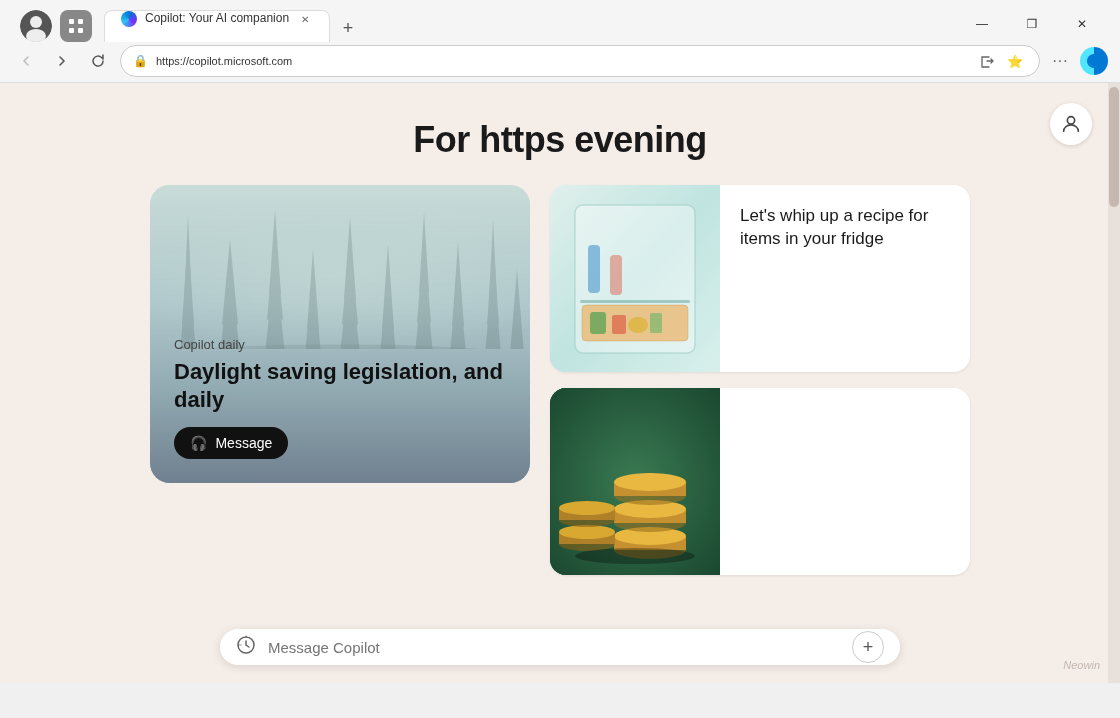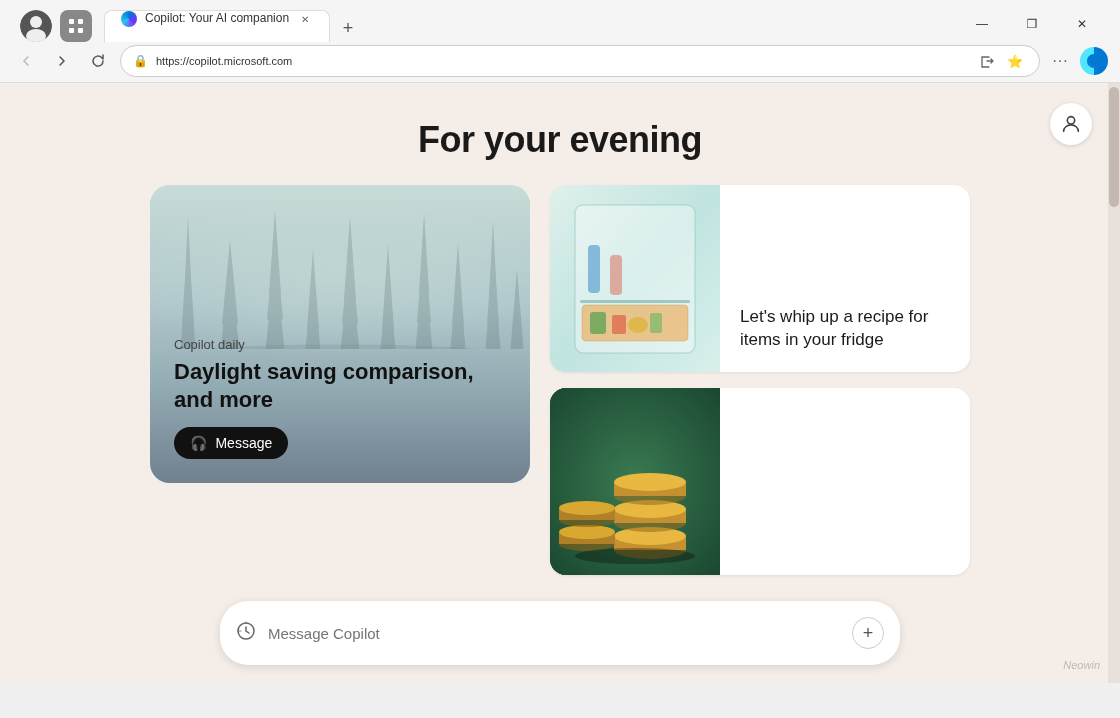--- a/index.html
+++ b/index.html
@@ -328,21 +328,21 @@
       display: flex;
       flex-direction: column;
       gap: 16px;
       flex: 1;
     }
 
     .suggestion-card {
       background: #fff;
       border-radius: 16px;
       display: flex;
-      align-items: flex-end;
+      align-items: flex-start;
       gap: 0;
       overflow: hidden;
       cursor: pointer;
       height: 187px;
       box-shadow: 0 1px 3px rgba(0,0,0,0.08);
     }
 
     .suggestion-img {
       width: 170px;
       height: 100%;
@@ -376,21 +376,21 @@
 
     
     .bottom-bar {
       position: absolute;
       bottom: 18px;
       left: 50%;
       transform: translateX(-50%);
       width: 680px;
       background: #fff;
       border-radius: 28px;
-      height: 64px;
+      height: 36px;
       display: flex;
       align-items: center;
       padding: 0 16px;
       gap: 12px;
       box-shadow: 0 2px 10px rgba(0,0,0,0.12);
     }
 
     .history-icon {
       color: #666;
       font-size: 18px;
@@ -529,21 +529,21 @@
     <div class="scrollbar-thumb"></div>
   </div>
 
   <div class="user-avatar-btn">
     <svg viewBox="0 0 24 24" fill="none" stroke="currentColor" stroke-width="1.8">
       <circle cx="12" cy="8" r="4"></circle>
       <path d="M4 20c0-4 3.6-7 8-7s8 3 8 7" stroke-linecap="round"></path>
     </svg>
   </div>
 
-  <h1 class="page-title">For your evening</h1>
+  <h1 class="page-title">For https evening</h1>
 
   <div class="cards-container">
 
     <div class="main-card">
       <div class="main-card-bg"></div>
 
       <svg class="trees-svg" viewBox="0 0 380 200" preserveAspectRatio="xMidYMid slice">
 
         <defs>
           <linearGradient id="fogGrad" x1="0%" y1="0%" x2="0%" y2="100%">
@@ -588,21 +588,21 @@
           <polygon points="339,125 343,45 347,125"></polygon>
 
           <polygon points="360,180 367,95 374,180"></polygon>
         </g>
 
         <ellipse cx="190" cy="185" rx="200" ry="15" fill="#506868" opacity="0.3"></ellipse>
       </svg>
 
       <div class="main-card-content">
         <div class="card-label">Copilot daily</div>
-        <div class="card-title">Daylight saving comparison, and more</div>
+        <div class="card-title">Daylight saving legislation, and daily</div>
         <button class="listen-btn">
           <span style="font-size:14px;">🎧</span>
           <span>Message</span>
         </button>
       </div>
     </div>
 
     <div class="right-cards">
 
       <div class="suggestion-card">

